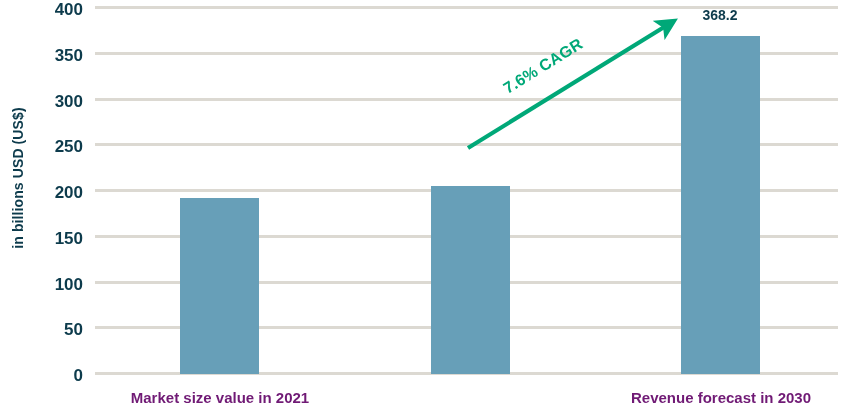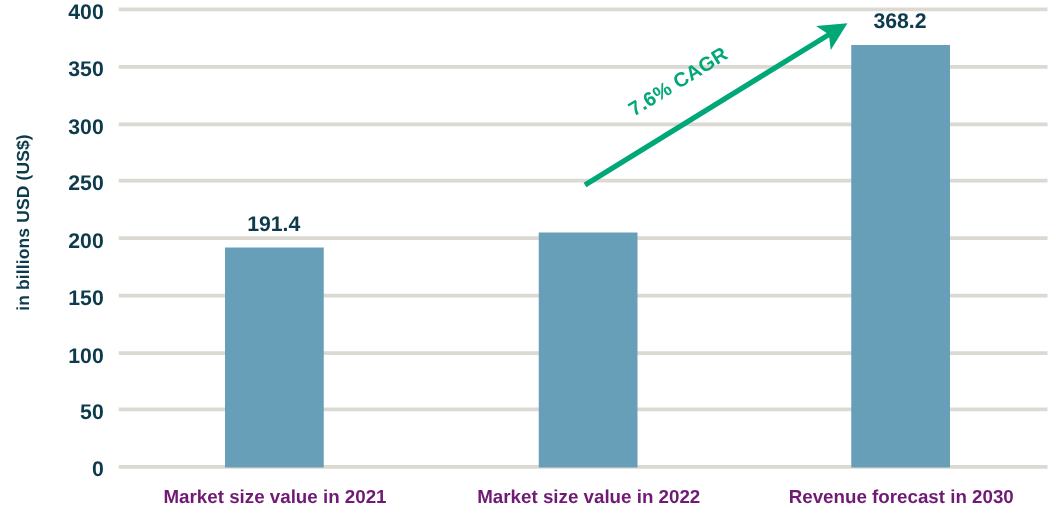--- a/index.html
+++ b/index.html
@@ -57,21 +57,21 @@
     position:absolute;
     width:79px;
     background:#679fb8;
   }
 
   
   .value-label{
     position:absolute;
     width:120px;
     text-align:center;
-    font-size:17px;
+    font-size:14px;
     font-weight:700;
     color:#0d3b4c;
     line-height:1;
     white-space:nowrap;
   }
 
   
   .cat-label{
     position:absolute;
     top:389px;
@@ -126,25 +126,23 @@
   <div class="y-tick" style="top:184px;">200</div>
   <div class="y-tick" style="top:138px;">250</div>
   <div class="y-tick" style="top:93px;">300</div>
   <div class="y-tick" style="top:47px;">350</div>
   <div class="y-tick" style="top:1px;">400</div>
 
   <div class="bar" style="left:180px;top:198px;height:176px;"></div>
   <div class="bar" style="left:431px;top:186px;height:188px;"></div>
   <div class="bar" style="left:681px;top:36px;height:338px;"></div>
 
-  <div class="value-label" style="left:159px;top:171px;">191.4</div>
   <div class="value-label" style="left:660px;top:8px;">368.2</div>
 
   <div class="cat-label" style="left:90px;">Market size value in 2021</div>
-  <div class="cat-label" style="left:341px;">Market size value in 2022</div>
   <div class="cat-label" style="left:591px;">Revenue forecast in 2030</div>
 
   <svg id="cagr-arrow-svg" viewBox="0 0 845 411">
     <defs>
       <marker id="cagr-head" markerWidth="5.4" markerHeight="5.4" refX="3.6" refY="2.7" orient="auto" markerUnits="strokeWidth">
         <path d="M0,0 L5.4,2.7 L0,5.4 L1.25,2.7 Z" fill="#00a878"></path>
       </marker>
     </defs>
     <line x1="468" y1="148" x2="671.5" y2="22.5" stroke="#00a878" stroke-width="4.2" stroke-linecap="butt" marker-end="url(#cagr-head)"></line>
   </svg>

